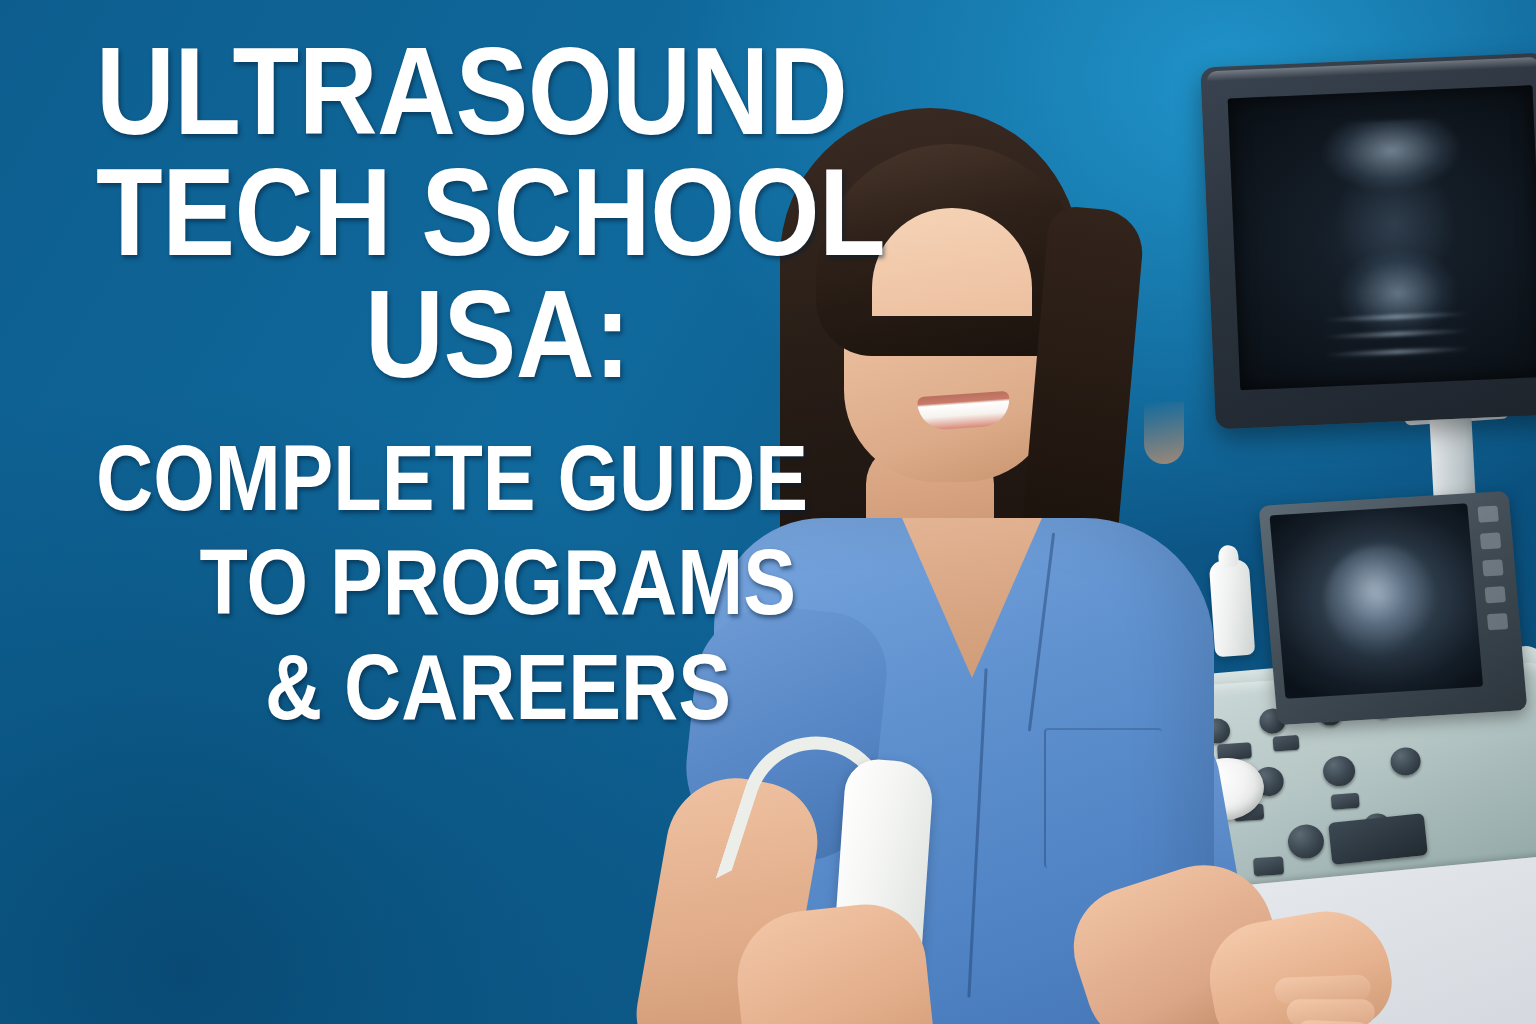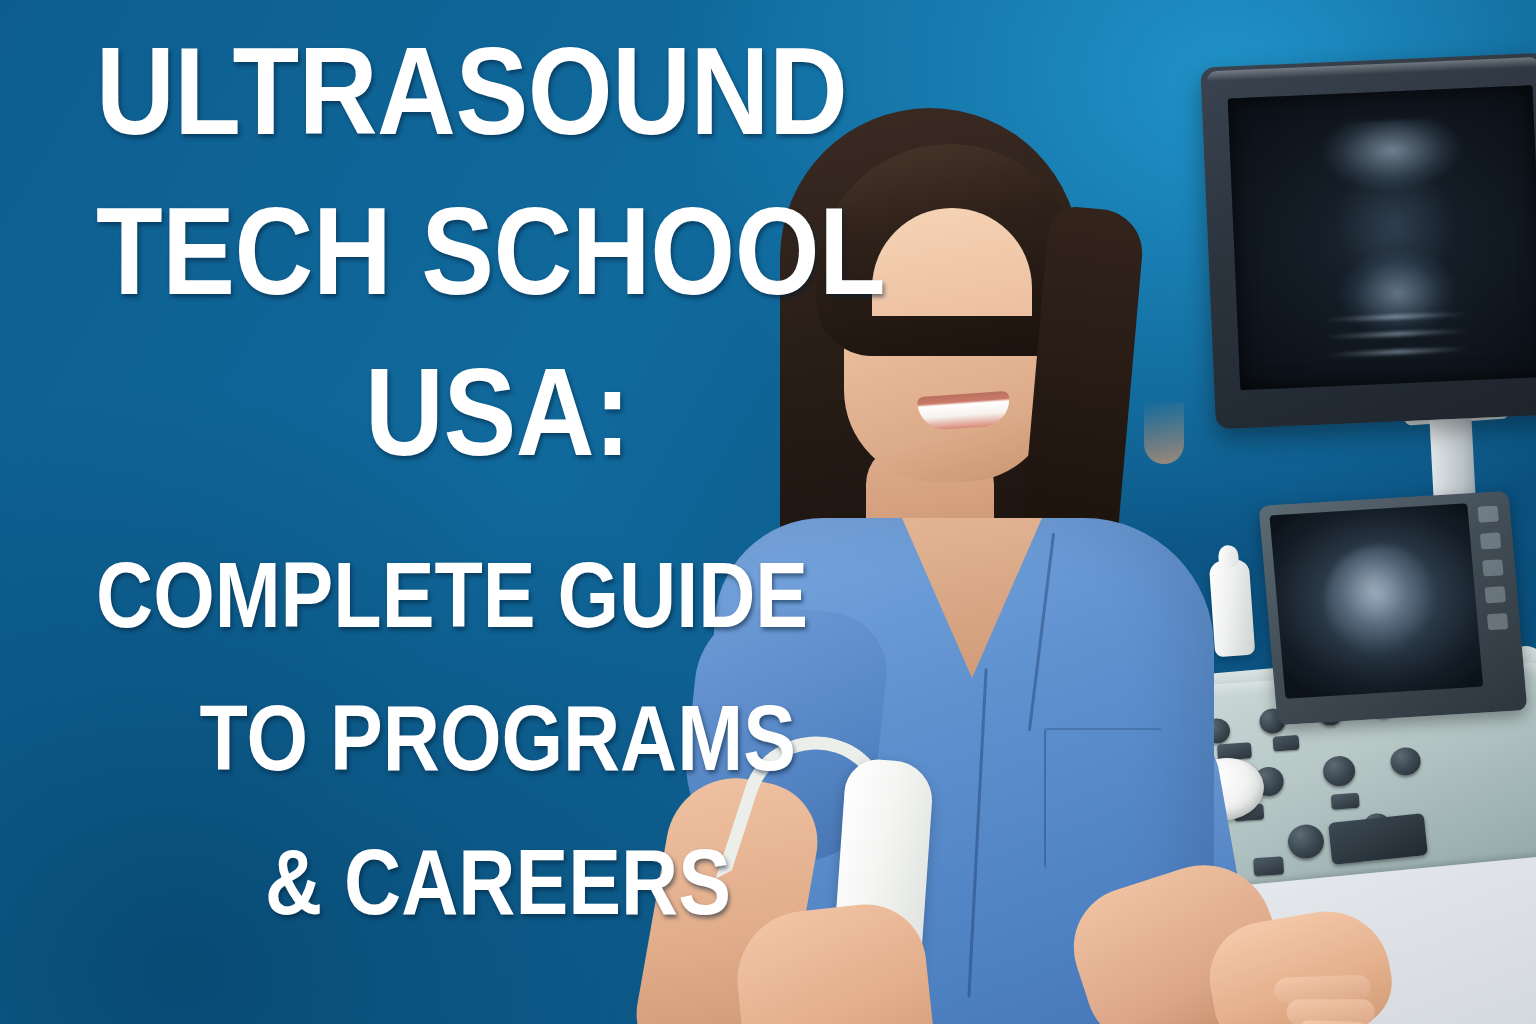--- a/index.html
+++ b/index.html
@@ -245,21 +245,21 @@
     border-radius:56px 64px 46px 40px; transform:rotate(-10deg);
   }
   .finger{ position:absolute; height:26px; border-radius:14px;
     background:linear-gradient(170deg,#f3c8a9,#dba887); }
 
   
   .headline{
     position:absolute; left:0; top:0; width:900px; height:1024px;
     padding:34px 0 0 96px;
     display:flex; flex-direction:column; align-items:flex-start;
-    z-index:30; pointer-events:none;gap:39px;
+    z-index:30; pointer-events:none;
   }
   .tl{
     color:#ffffff; font-weight:700; line-height:.93;
     letter-spacing:-0.5px; white-space:nowrap;
     text-shadow:2px 3px 5px rgba(3,30,52,.55);
     transform:scaleX(.88); transform-origin:left center;
   }
   .tl-1{ font-size:124px; }
   .tl-2{ font-size:124px; margin-top:6px; }
   .tl-3{ font-size:124px; margin-top:6px; align-self:center;

